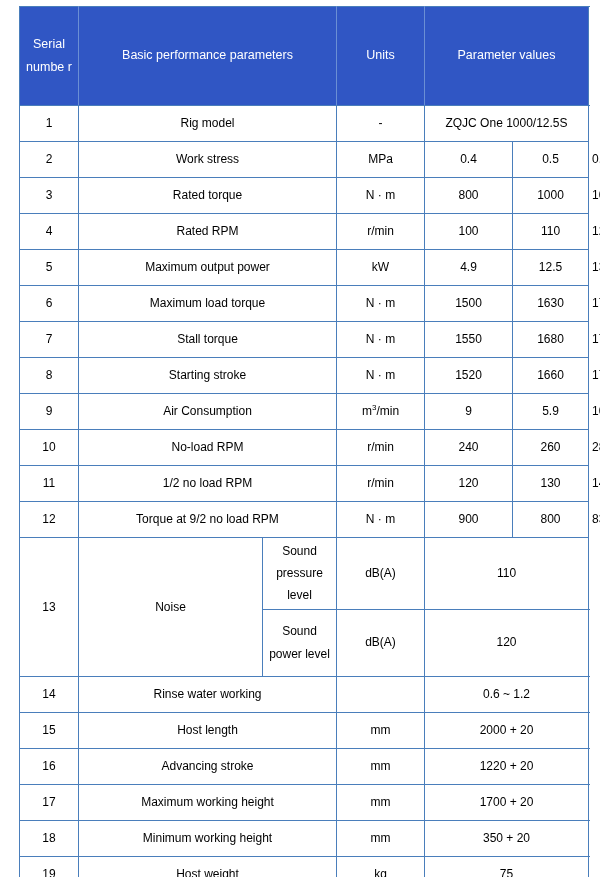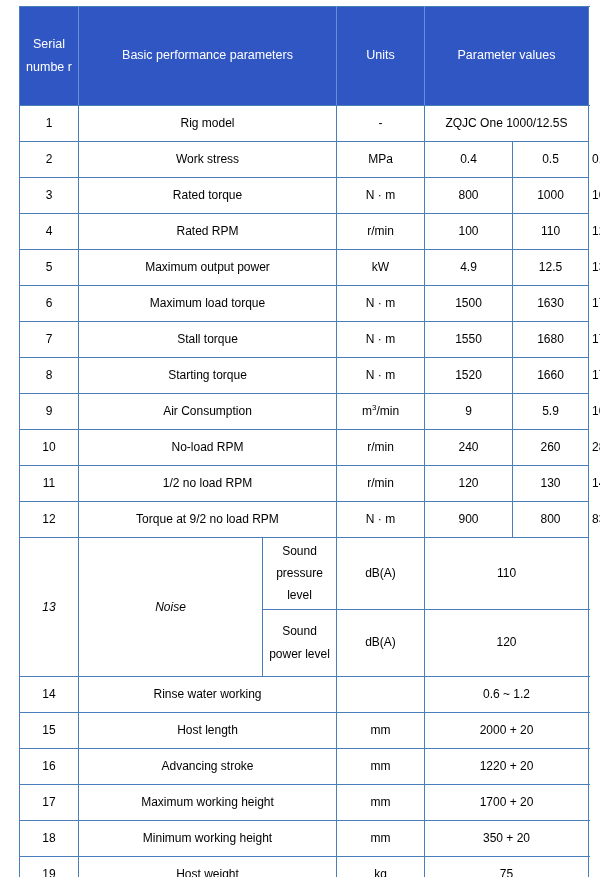--- a/index.html
+++ b/index.html
@@ -53,21 +53,21 @@
 
   col.w-serial { width: 59px; }
   col.w-param  { width: 184px; }
   col.w-units  { width: 74px; }
   col.w-v1     { width: 88px; }
   col.w-v2     { width: 88px; }
   col.w-v3     { width: 76px; }
 
   tbody td { height: 31px; }
 
-  td.noise-index, td.noise-label { height: 124px; font-style: italic; }
+  td.noise-index, td.noise-label { height: 124px; }
   td.noise-sub { height: 62px; line-height: 1.9; }
 
   .sup { font-size: 8px; vertical-align: super; }
 </style>
 </head>
 <body>
 
 <div id="spec-table-wrap">
   <table class="spec">
     <colgroup>
@@ -136,21 +136,21 @@
         <tr>
           <td>7</td>
           <td colspan="2">Stall torque</td>
           <td>N · m</td>
           <td>1550</td>
           <td>1680</td>
           <td>1760</td>
         </tr>
         <tr>
           <td>8</td>
-          <td colspan="2">Starting torque</td>
+          <td colspan="2">Starting stroke</td>
           <td>N · m</td>
           <td>1520</td>
           <td>1660</td>
           <td>1730</td>
         </tr>
         <tr>
           <td>9</td>
           <td colspan="2">Air Consumption</td>
           <td>m<span class="sup">3</span>/min</td>
           <td>9</td>

